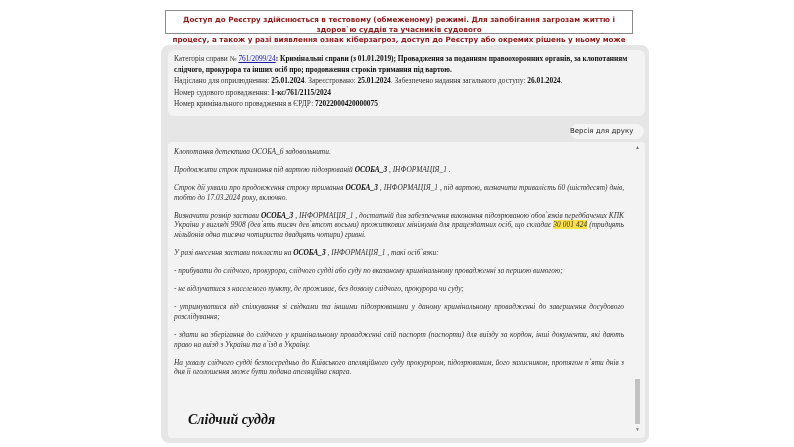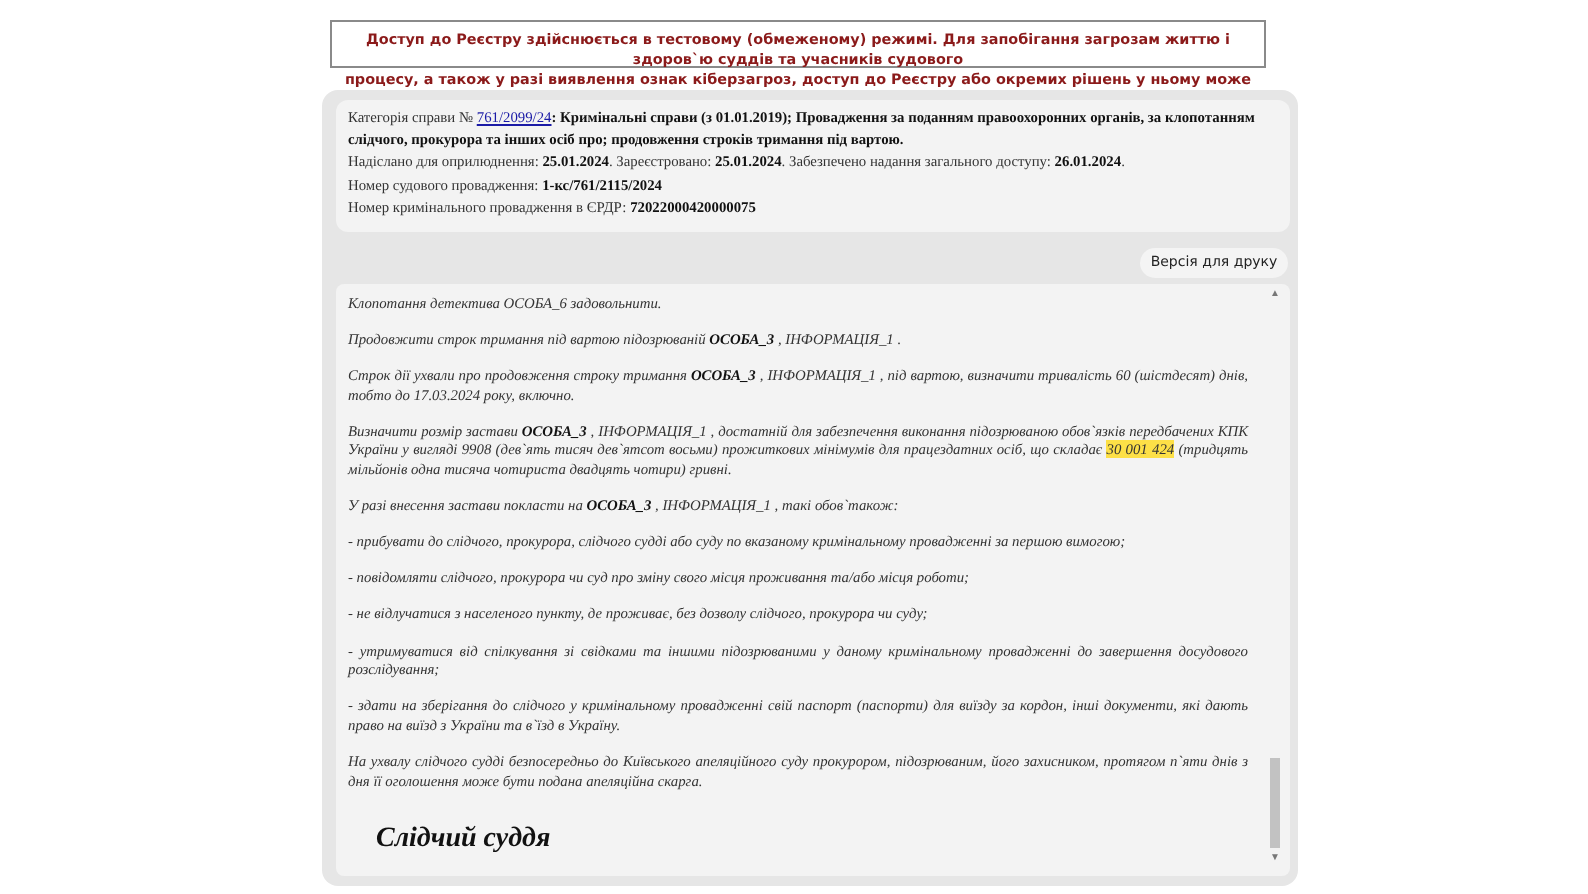--- a/index.html
+++ b/index.html
@@ -38,21 +38,21 @@
   }
   .meta .row { margin-bottom: 1px; }
   .meta b { color: #111; }
   .meta a { color: #1a1aa6; text-decoration: underline; font-weight: normal; }
   .print-btn {
     position: absolute; left: 570px; top: 124px; width: 74px; height: 15px;
     background: #f4f4f4;
     border-radius: 8px;
     font-family: "DejaVu Sans", sans-serif;
     font-size: 7px; color: #222;
-    text-align: center; line-height: 15px;
+    line-height: 15px;
     cursor: pointer;
   }
   .content {
     position: absolute; left: 168px; top: 142px; width: 477px; height: 296px;
     background: #f3f3f3;
     border-radius: 4px;
     overflow: hidden;
     font-style: italic;
   }
   .content-inner {
@@ -109,23 +109,22 @@
 </div>
 
 <div class="print-btn">Версія для друку</div>
 
 <div class="content">
   <div class="content-inner">
     <p>Клопотання детектива ОСОБА_6 задовольнити.</p>
     <p><span>Продовжити строк тримання під вартою підозрюваній </span><b>ОСОБА_3</b><span> , ІНФОРМАЦІЯ_1 .</span></p>
     <p><span>Строк дії ухвали про продовження строку тримання </span><b>ОСОБА_3</b><span> , ІНФОРМАЦІЯ_1 , під вартою, визначити тривалість 60 (шістдесят) днів, тобто до 17.03.2024 року, включно.</span></p>
     <p><span>Визначити розмір застави </span><b>ОСОБА_3</b><span> , ІНФОРМАЦІЯ_1 , достатній для забезпечення виконання підозрюваною обов`язків передбачених КПК України у вигляді 9908 (дев`ять тисяч дев`ятсот восьми) прожиткових мінімумів для працездатних осіб, що складає </span><span class="hl">30 001 424</span><span> (тридцять мільйонів одна тисяча чотириста двадцять чотири) гривні.</span></p>
-    <p><span>У разі внесення застави покласти на </span><b>ОСОБА_3</b><span> , ІНФОРМАЦІЯ_1 , такі обов`також:</span></p>
+    <p><span>У разі внесення застави покласти на </span><b>ОСОБА_3</b><span> , ІНФОРМАЦІЯ_1 , такі осіб`язки:</span></p>
     <p>- прибувати до слідчого, прокурора, слідчого судді або суду по вказаному кримінальному провадженні за першою вимогою;</p>
-    <p>- повідомляти слідчого, прокурора чи суд про зміну свого місця проживання та/або місця роботи;</p>
     <p>- не відлучатися з населеного пункту, де проживає, без дозволу слідчого, прокурора чи суду;</p>
     <p>- утримуватися від спілкування зі свідками та іншими підозрюваними у даному кримінальному провадженні до завершення досудового розслідування;</p>
     <p>- здати на зберігання до слідчого у кримінальному провадженні свій паспорт (паспорти) для виїзду за кордон, інші документи, які дають право на виїзд з України та в`їзд в Україну.</p>
     <p>На ухвалу слідчого судді безпосередньо до Київського апеляційного суду прокурором, підозрюваним, його захисником, протягом п`яти днів з дня її оголошення може бути подана апеляційна скарга.</p>
   </div>
   <div class="sign">
     <span>Слідчий суддя</span>
     <span class="right">ОСОБА_1</span>
   </div>
   <div class="scrollbar">

